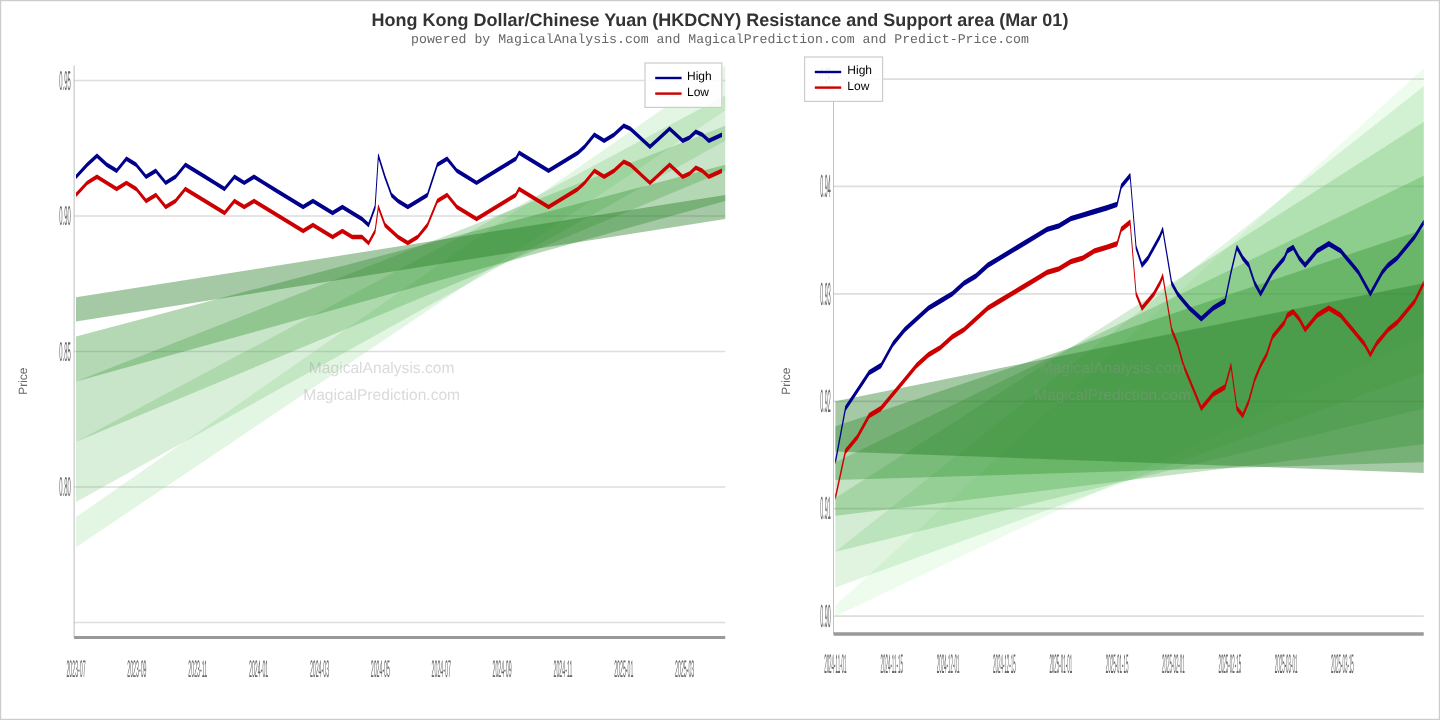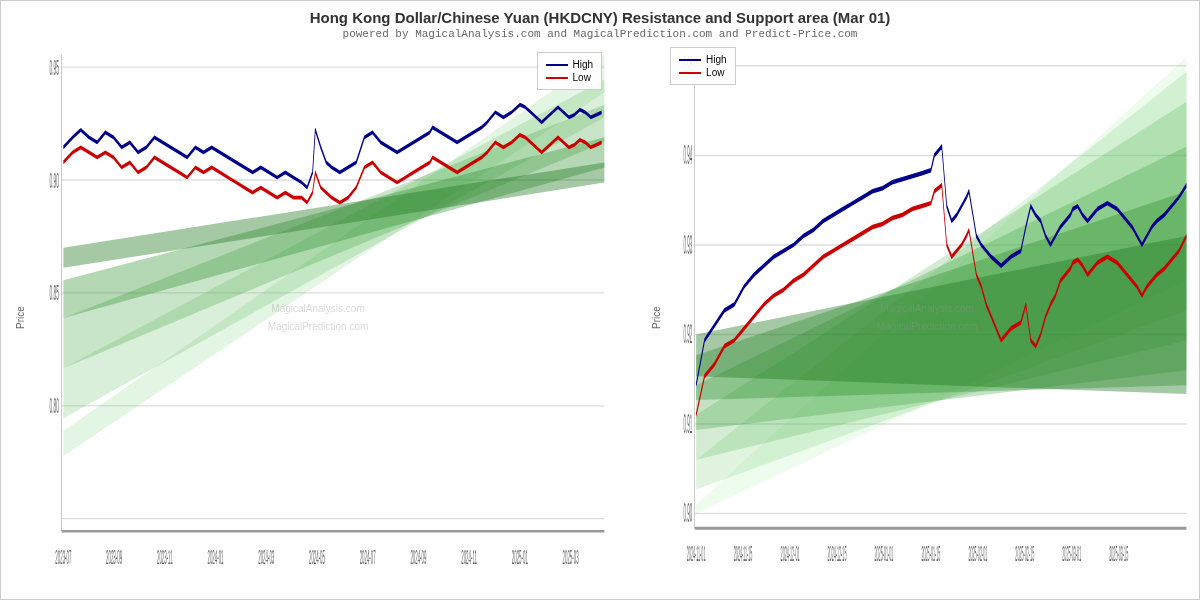--- a/index.html
+++ b/index.html
@@ -86,21 +86,21 @@
     }
     .legend-line {
       width: 22px;
       height: 2px;
     }
     .watermark {
       position: absolute;
       top: 50%;
       left: 50%;
       transform: translate(-50%, -50%);
-      font-size: 10px;
+      font-size: 13px;
       color: rgba(150,150,150,0.35);
       white-space: nowrap;
       pointer-events: none;
       text-align: center;
       line-height: 1.8;
     }
     .x-axis-label {
       text-align: center;
       font-size: 10px;
       color: #666;

